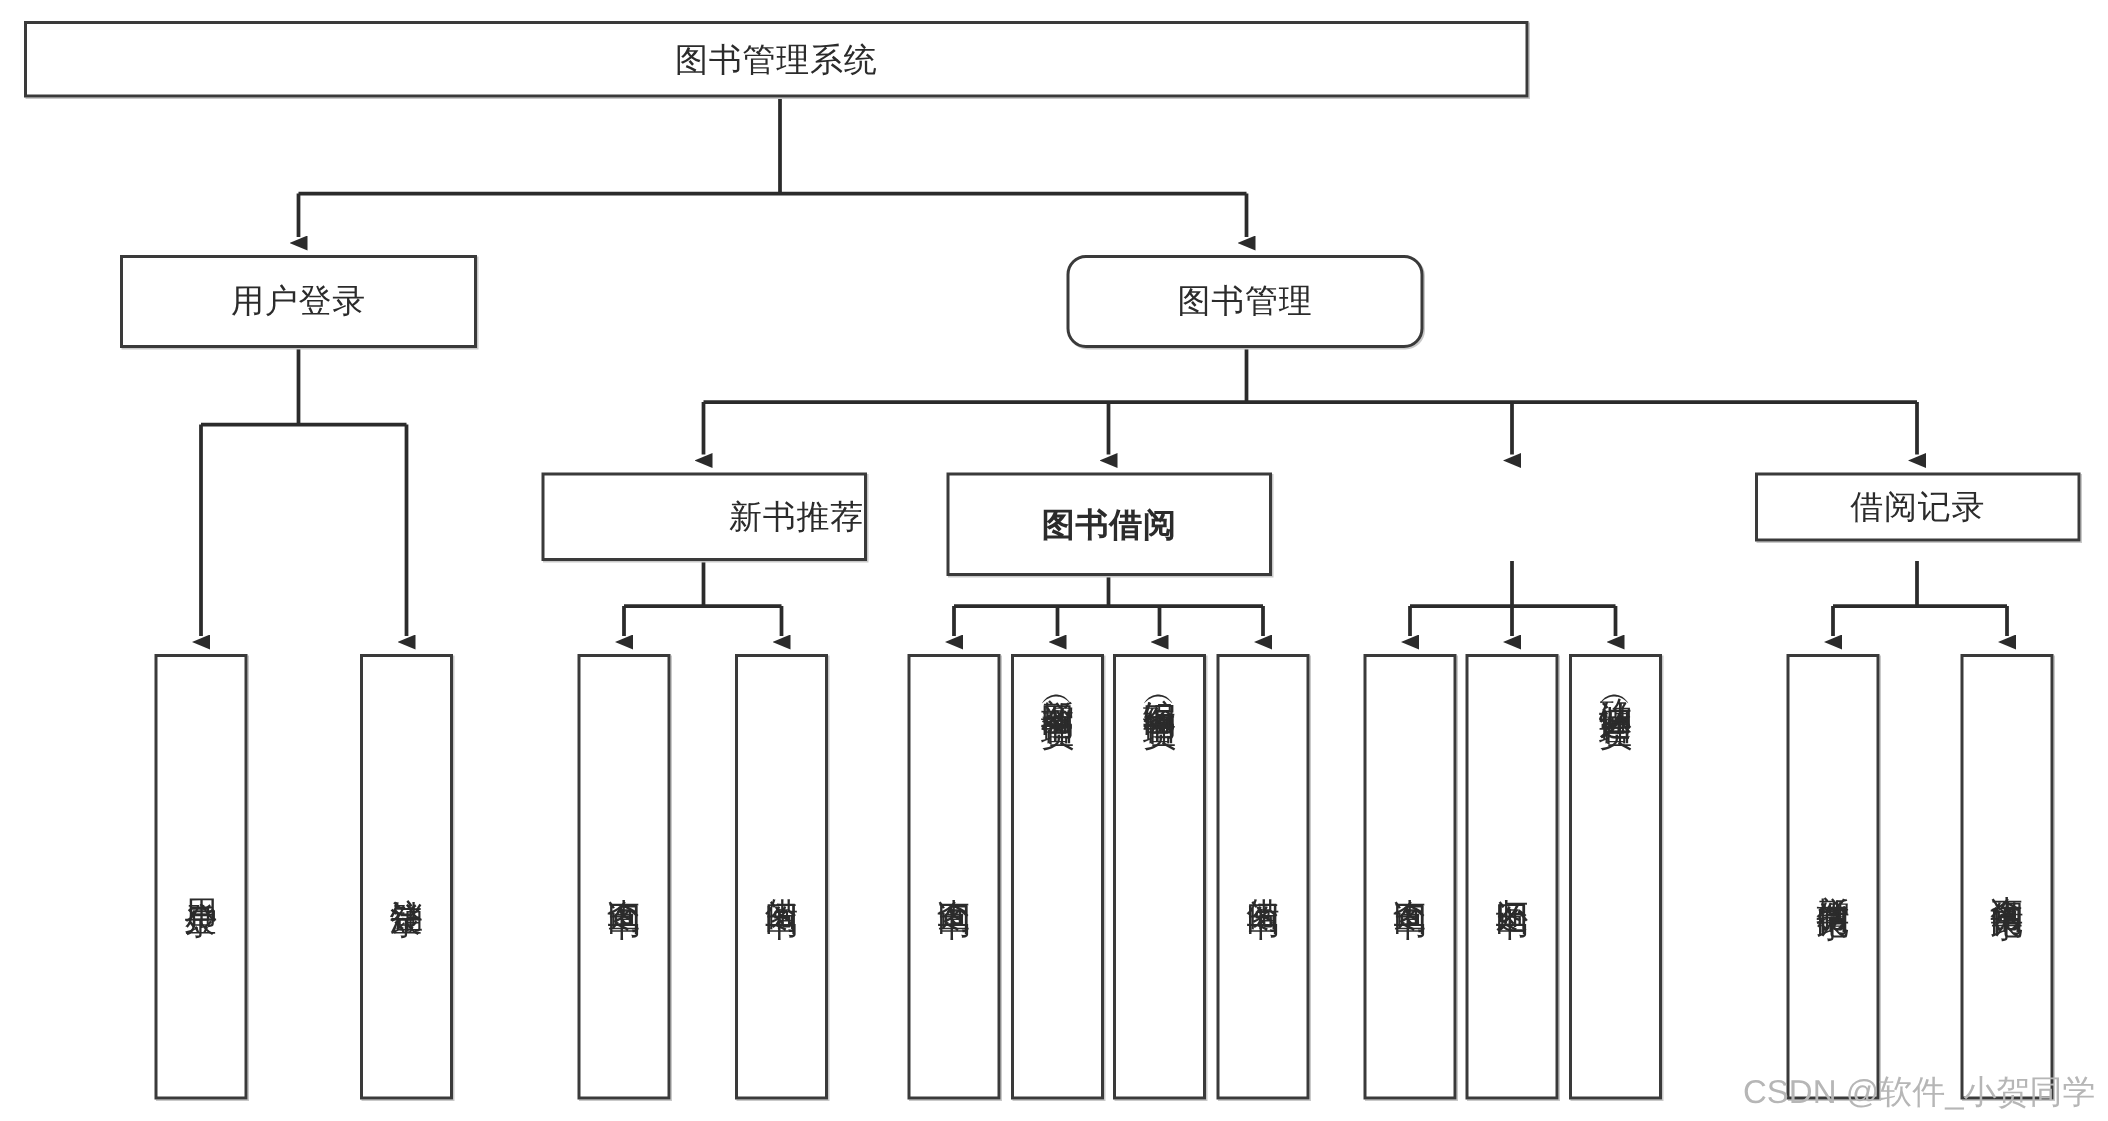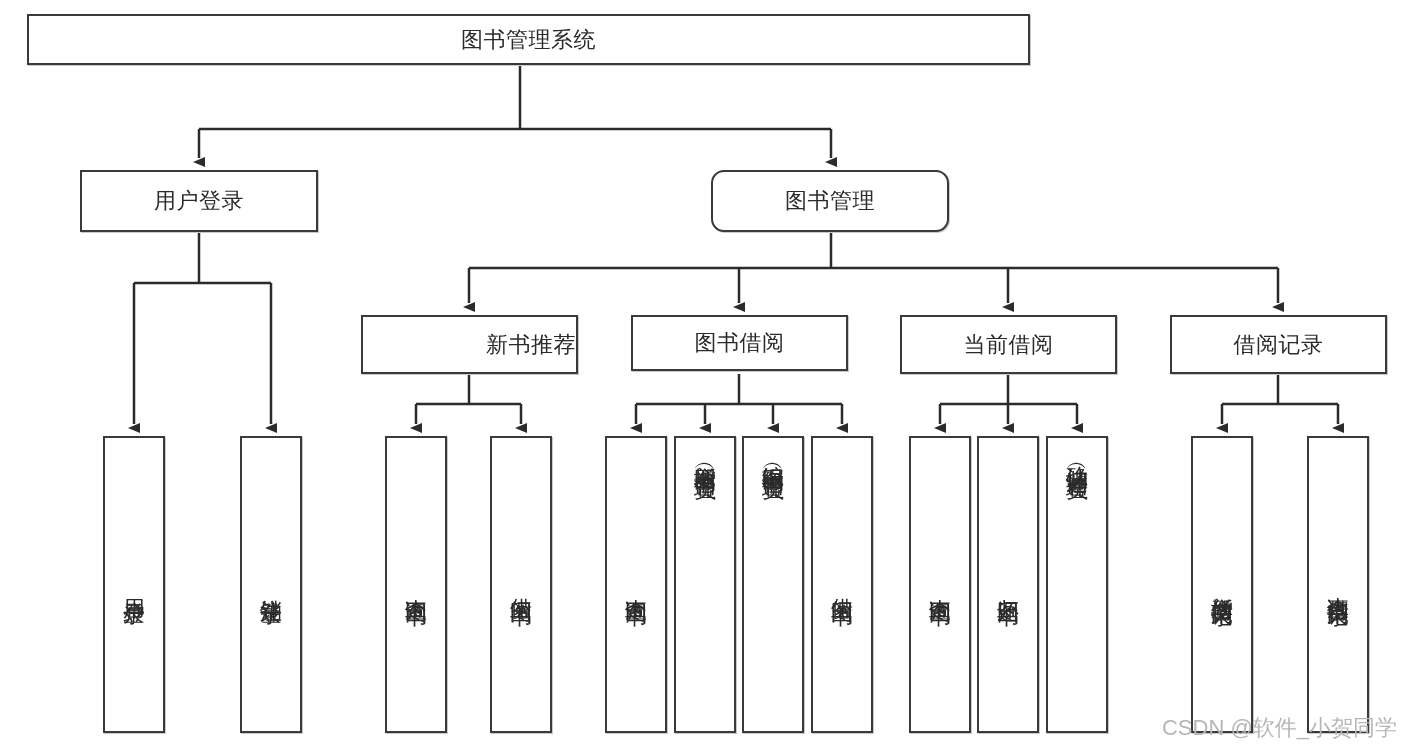--- a/index.html
+++ b/index.html
@@ -120,41 +120,38 @@
       <path d="M1008,404 L1008,424" marker-end="url(#arrow)"></path>
       <path d="M1077,404 L1077,424" marker-end="url(#arrow)"></path>
 
       <path d="M1278,374 L1278,404"></path>
       <path d="M1222,404 L1338,404"></path>
       <path d="M1222,404 L1222,424" marker-end="url(#arrow)"></path>
       <path d="M1338,404 L1338,424" marker-end="url(#arrow)"></path>
     </g>
   </svg>
 
-  <div class="node horiz" style="left:27px; top:14px; width:1003px; height:51px;">
+  <div class="node horiz" style="left:16px; top:14px; width:1003px; height:51px;">
     <span class="label">图书管理系统</span>
   </div>
 
   <div class="node horiz" style="left:80px; top:170px; width:238px; height:62px;">
     <span class="label">用户登录</span>
   </div>
   <div class="node horiz" style="left:711px; top:170px; width:238px; height:62px;border-radius:13px;">
     <span class="label">图书管理</span>
   </div>
 
   <div class="node horiz" style="left:361px; top:315px; width:217px; height:59px;justify-content:flex-end;">
     <span class="label">新书推荐</span>
   </div>
-  <div class="node horiz" style="left:631px; top:315px; width:217px; height:56px;">
+  <div class="node horiz" style="left:631px; top:315px; width:217px; height:69px;font-weight:bold;">
     <span class="label">图书借阅</span>
   </div>
-  <div class="node horiz" style="left:900px; top:315px; width:217px; height:59px;">
-    <span class="label">当前借阅</span>
-  </div>
-  <div class="node horiz" style="left:1170px; top:315px; width:217px; height:59px;">
+  <div class="node horiz" style="left:1170px; top:315px; width:217px; height:46px;">
     <span class="label">借阅记录</span>
   </div>
 
   <div class="node vert mid" style="left:103px; top:436px; width:62px; height:297px;">
     <span class="label">用户登录</span>
   </div>
   <div class="node vert mid" style="left:240px; top:436px; width:62px; height:297px;">
     <span class="label">注销登录</span>
   </div>
 

